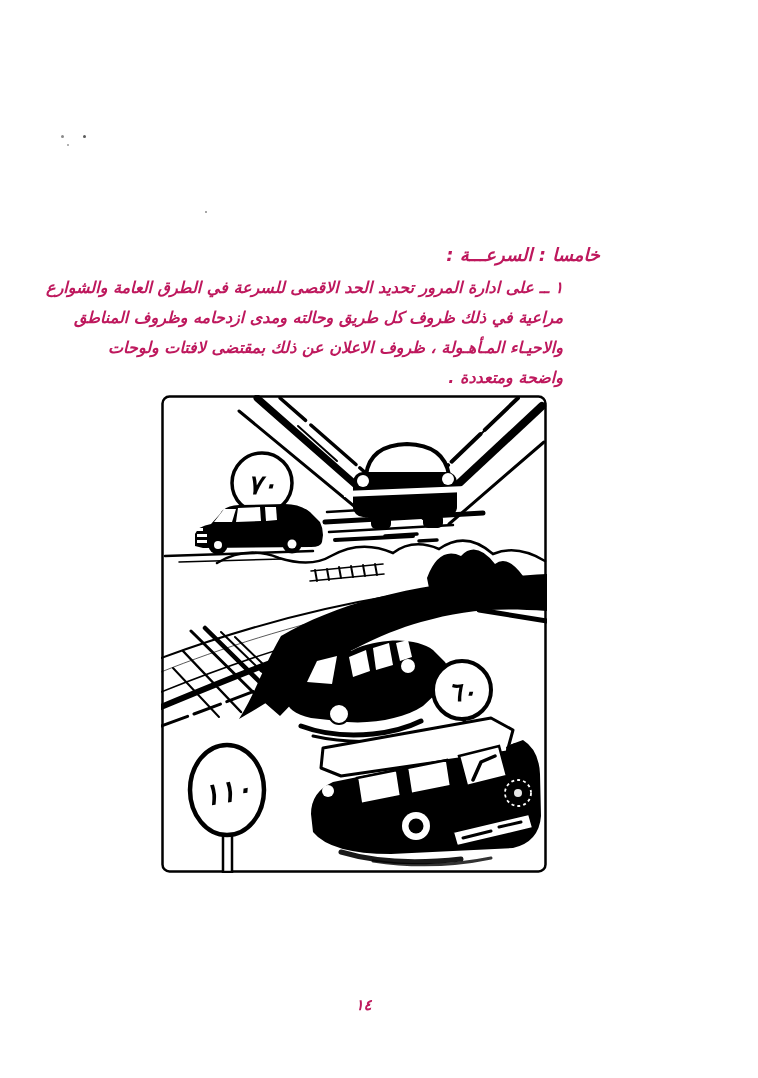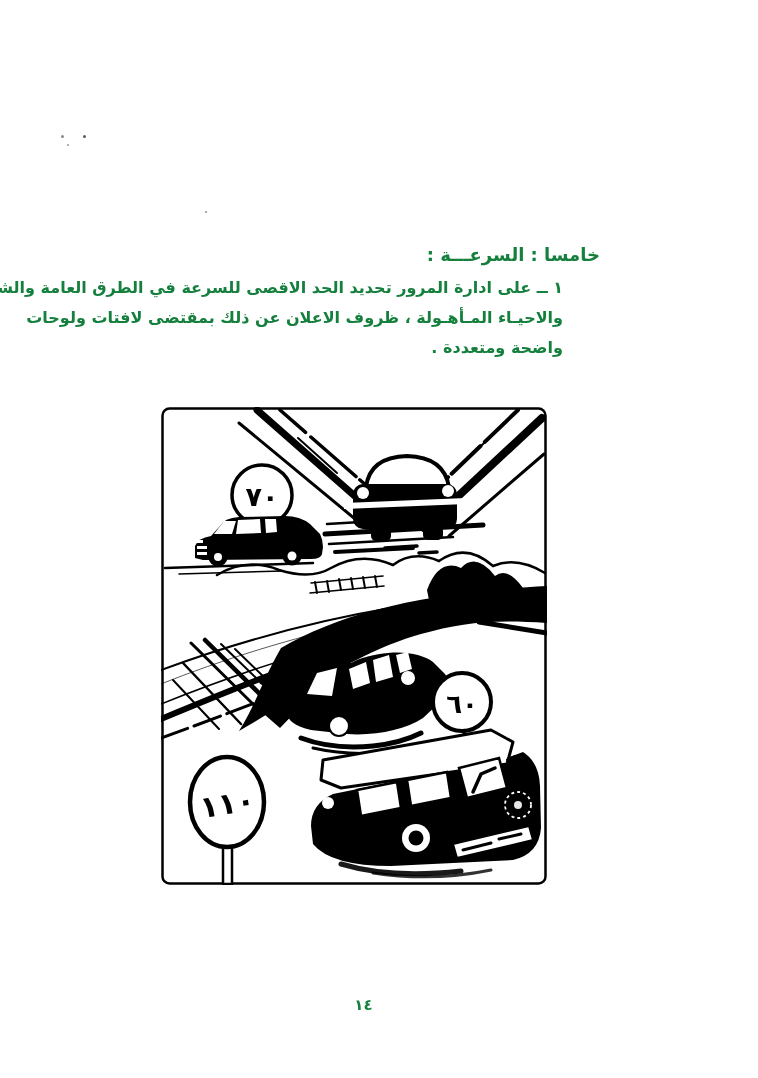--- a/index.html
+++ b/index.html
@@ -1,31 +1,31 @@
 <!DOCTYPE html>
 <html><head>
 <meta charset="utf-8">
 <style>
   html,body{margin:0;padding:0;background:#fff;}
   .page{
     position:relative;width:758px;height:1078px;background:#ffffff;
-    font-family:"DejaVu Sans",sans-serif;color:#15803d;overflow:hidden;
+    font-family:"DejaVu Sans",sans-serif;color:#be185d;overflow:hidden;font-style:italic;
   }
   .heading{
     position:absolute;top:242px;right:158px;direction:rtl;
     font-size:18px;font-weight:bold;line-height:26px;white-space:nowrap;
     letter-spacing:.2px;
   }
   .para{position:absolute;top:273px;left:133px;width:430px;direction:rtl;}
   .para-line{
     height:30px;line-height:30px;font-size:16px;font-weight:bold;
     text-align:justify;text-align-last:justify;white-space:nowrap;
   }
   .para-line.last{text-align-last:right;}
-  .figure{position:absolute;top:407px;left:161px;width:386px;height:504px;}
+  .figure{position:absolute;top:395px;left:161px;width:386px;height:504px;}
   .pageno{
     position:absolute;top:996px;left:0;width:727px;text-align:center;
     font-size:15px;font-weight:bold;letter-spacing:4px;
   }
   .speck{position:absolute;border-radius:50%;}
   .speck.s1{left:61px;top:135px;width:3px;height:3px;background:#8a8a8a;}
   .speck.s2{left:67px;top:144px;width:2px;height:2px;background:#9a9a9a;}
   .speck.s3{left:83px;top:135px;width:3px;height:3px;background:#5a5a5a;}
   .speck.s4{left:205px;top:211px;width:2px;height:2px;background:#8a8a8a;}
   svg text{
@@ -39,20 +39,21 @@
 
   <span class="speck s1"></span>
   <span class="speck s2"></span>
   <span class="speck s3"></span>
   <span class="speck s4"></span>
 
   <div class="heading">خامسا : السرعـــة :</div>
 
   <div class="para">
     <div class="para-line">١ ــ على ادارة المرور تحديد الحد الاقصى للسرعة في الطرق العامة والشوارع</div>
+    <div class="para-line">مراعية في ذلك ظروف كل طريق وحالته ومدى ازدحامه وظروف المناطق</div>
     <div class="para-line">والاحيـاء المـأهـولة ، ظروف الاعلان عن ذلك بمقتضى لافتات ولوحات</div>
     <div class="para-line last">واضحة ومتعددة .</div>
   </div>
 
   <div class="figure">
     <svg width="386" height="478" viewBox="0 0 386 478" xmlns="http://www.w3.org/2000/svg">
 
       <rect x="1.5" y="1.5" width="383" height="475" rx="7" fill="#ffffff" stroke="#000" stroke-width="2.5"></rect>
 
       <g stroke="#000" stroke-linecap="round" fill="none">

